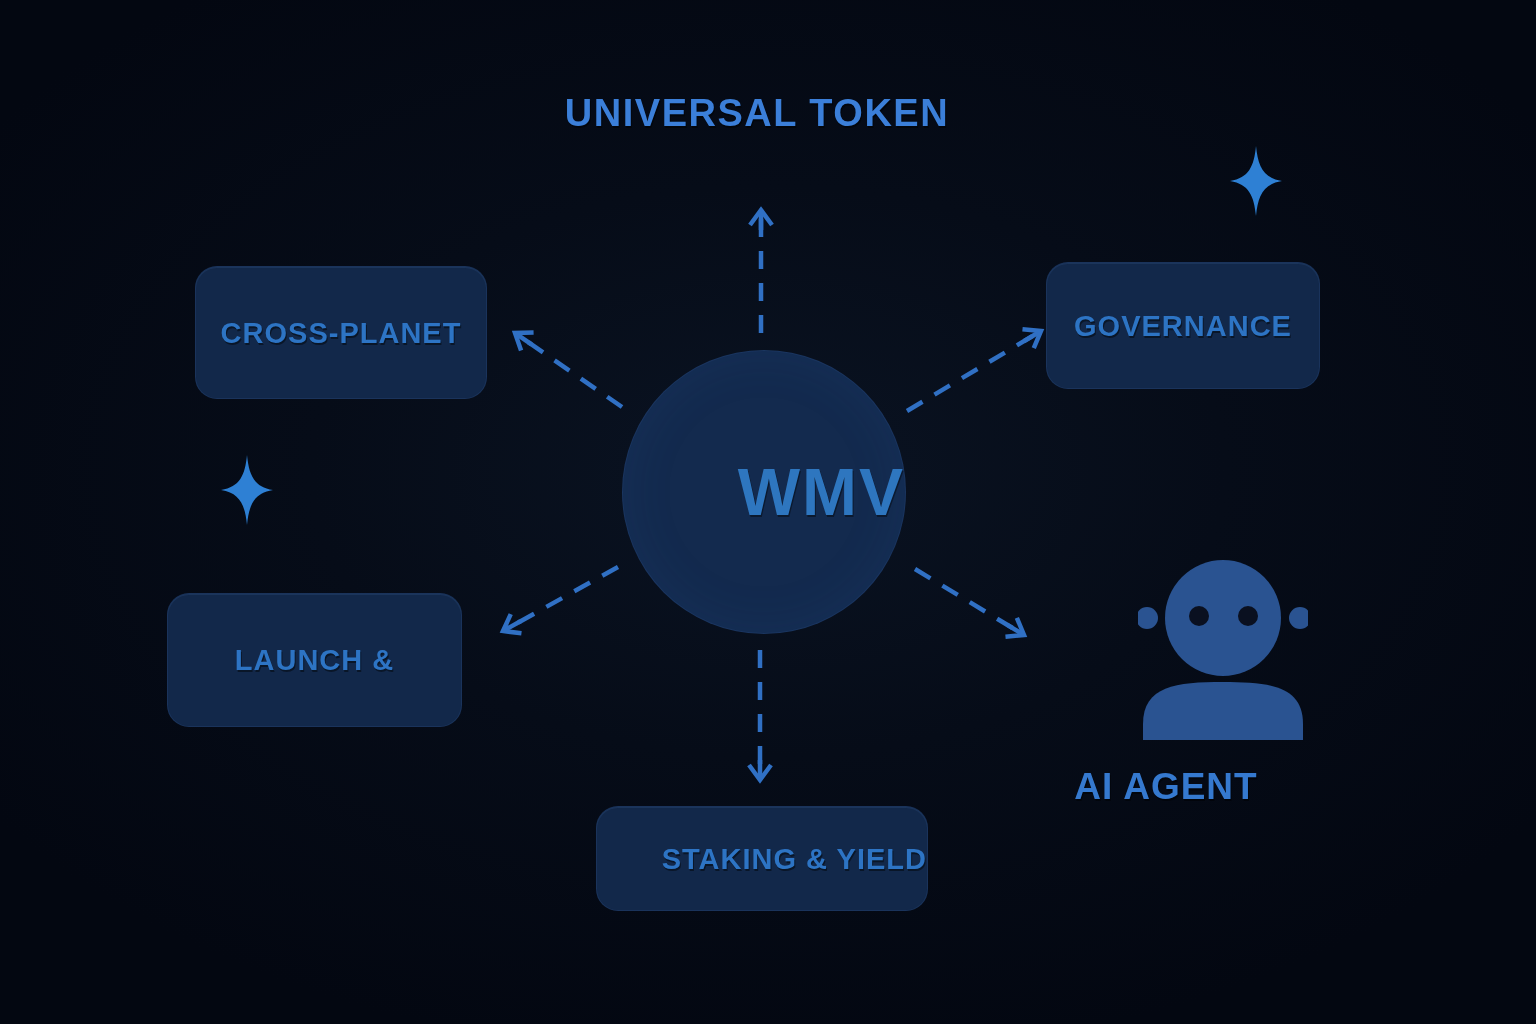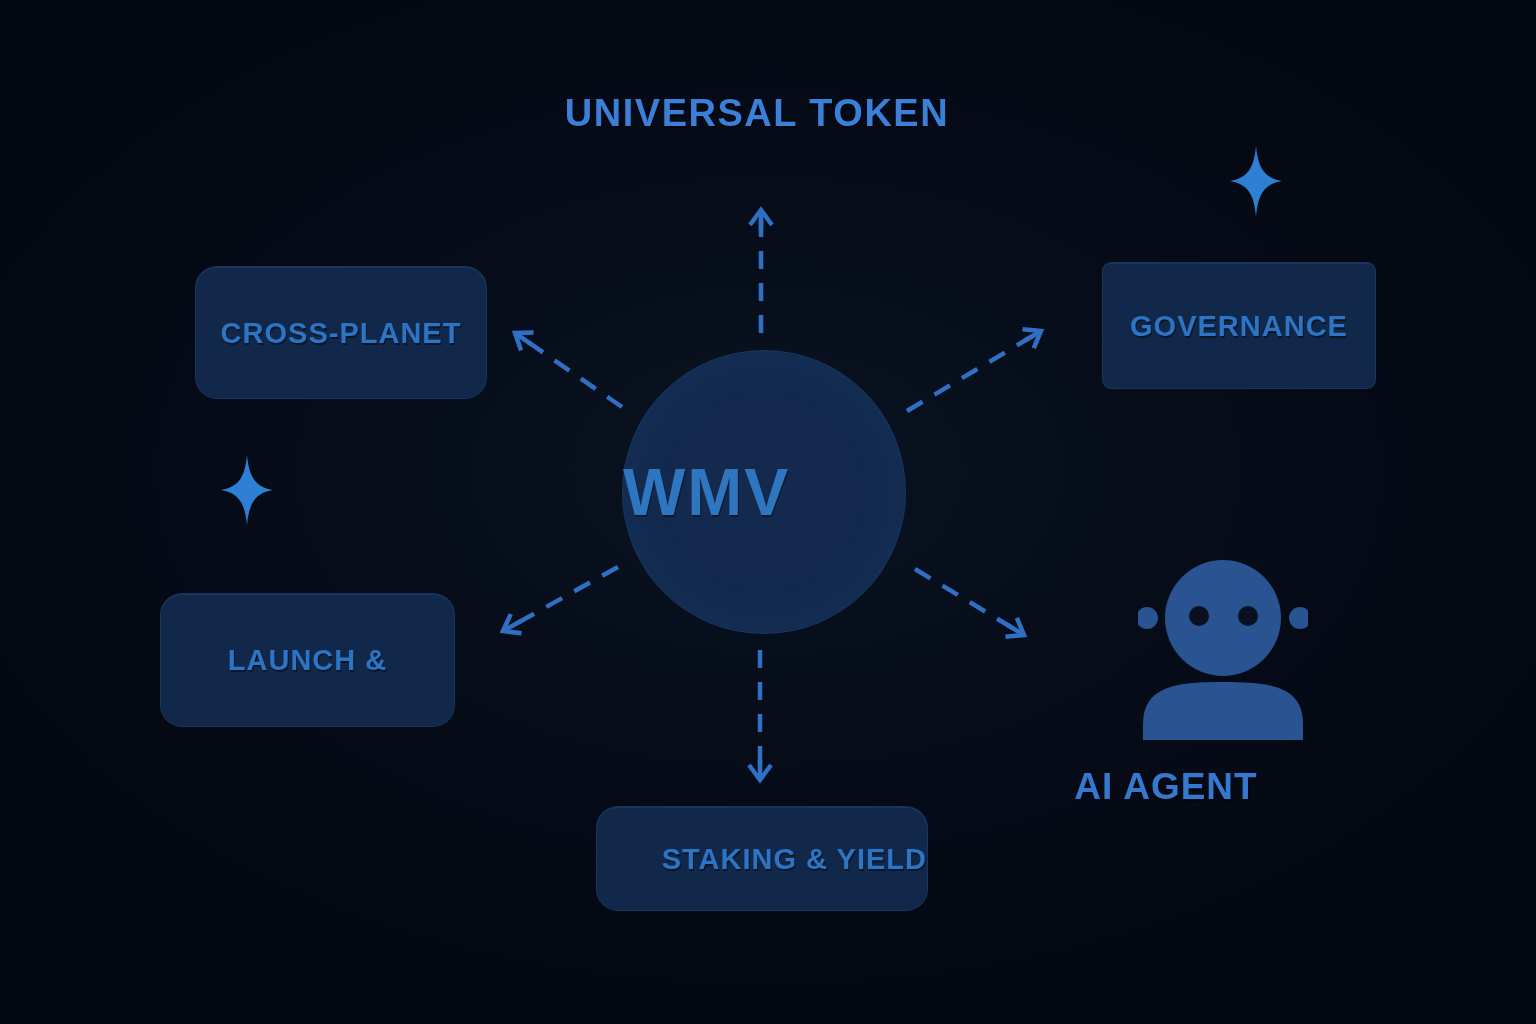--- a/index.html
+++ b/index.html
@@ -36,21 +36,21 @@
   .hub {
     position: absolute;
     left: 622px; top: 350px;
     width: 282px; height: 282px;
     border-radius: 50%;
     background: #132a4e;
     box-shadow: inset 0 0 50px rgba(45,90,160,0.12);
     border: 1px solid rgba(60,105,175,0.18);
     display: flex;
     align-items: center;
-    justify-content: flex-start;
+    justify-content: flex-end;
   }
   .hub-label {
     font-size: 66px;
     font-weight: 700;
     letter-spacing: 2px;
     color: #2e76bf;
     text-shadow: 1px 2px 0 rgba(0,0,0,0.4);
   }
   .node {
     position: absolute;
@@ -68,22 +68,22 @@
     display: block;
     font-size: 29px;
     font-weight: 700;
     letter-spacing: 1px;
     line-height: 36px;
     color: #2d74c4;
     text-shadow: 1px 2px 0 rgba(0,0,0,0.45);
     white-space: nowrap;
   }
   .node-cross-planet { left: 195px; top: 238px; width: 290px; height: 131px; margin-top: 28px; }
-  .node-governance   { left: 1102px; top: 262px; width: 272px; height: 125px; border-radius: 9px; }
-  .node-launch       { left: 160px; top: 593px; width: 293px; height: 132px; }
+  .node-governance   { left: 1046px; top: 262px; width: 272px; height: 125px; }
+  .node-launch       { left: 167px; top: 593px; width: 293px; height: 132px; }
   .node-staking      { left: 596px; top: 806px; width: 330px; height: 103px; align-items: flex-end; }
   .sparkle {
     position: absolute;
     width: 52px; height: 70px;
   }
   .sparkle-top-right { left: 1230px; top: 146px; }
   .sparkle-mid-left  { left: 221px;  top: 455px; }
   .robot {
     position: absolute;
     left: 1138px; top: 558px;

